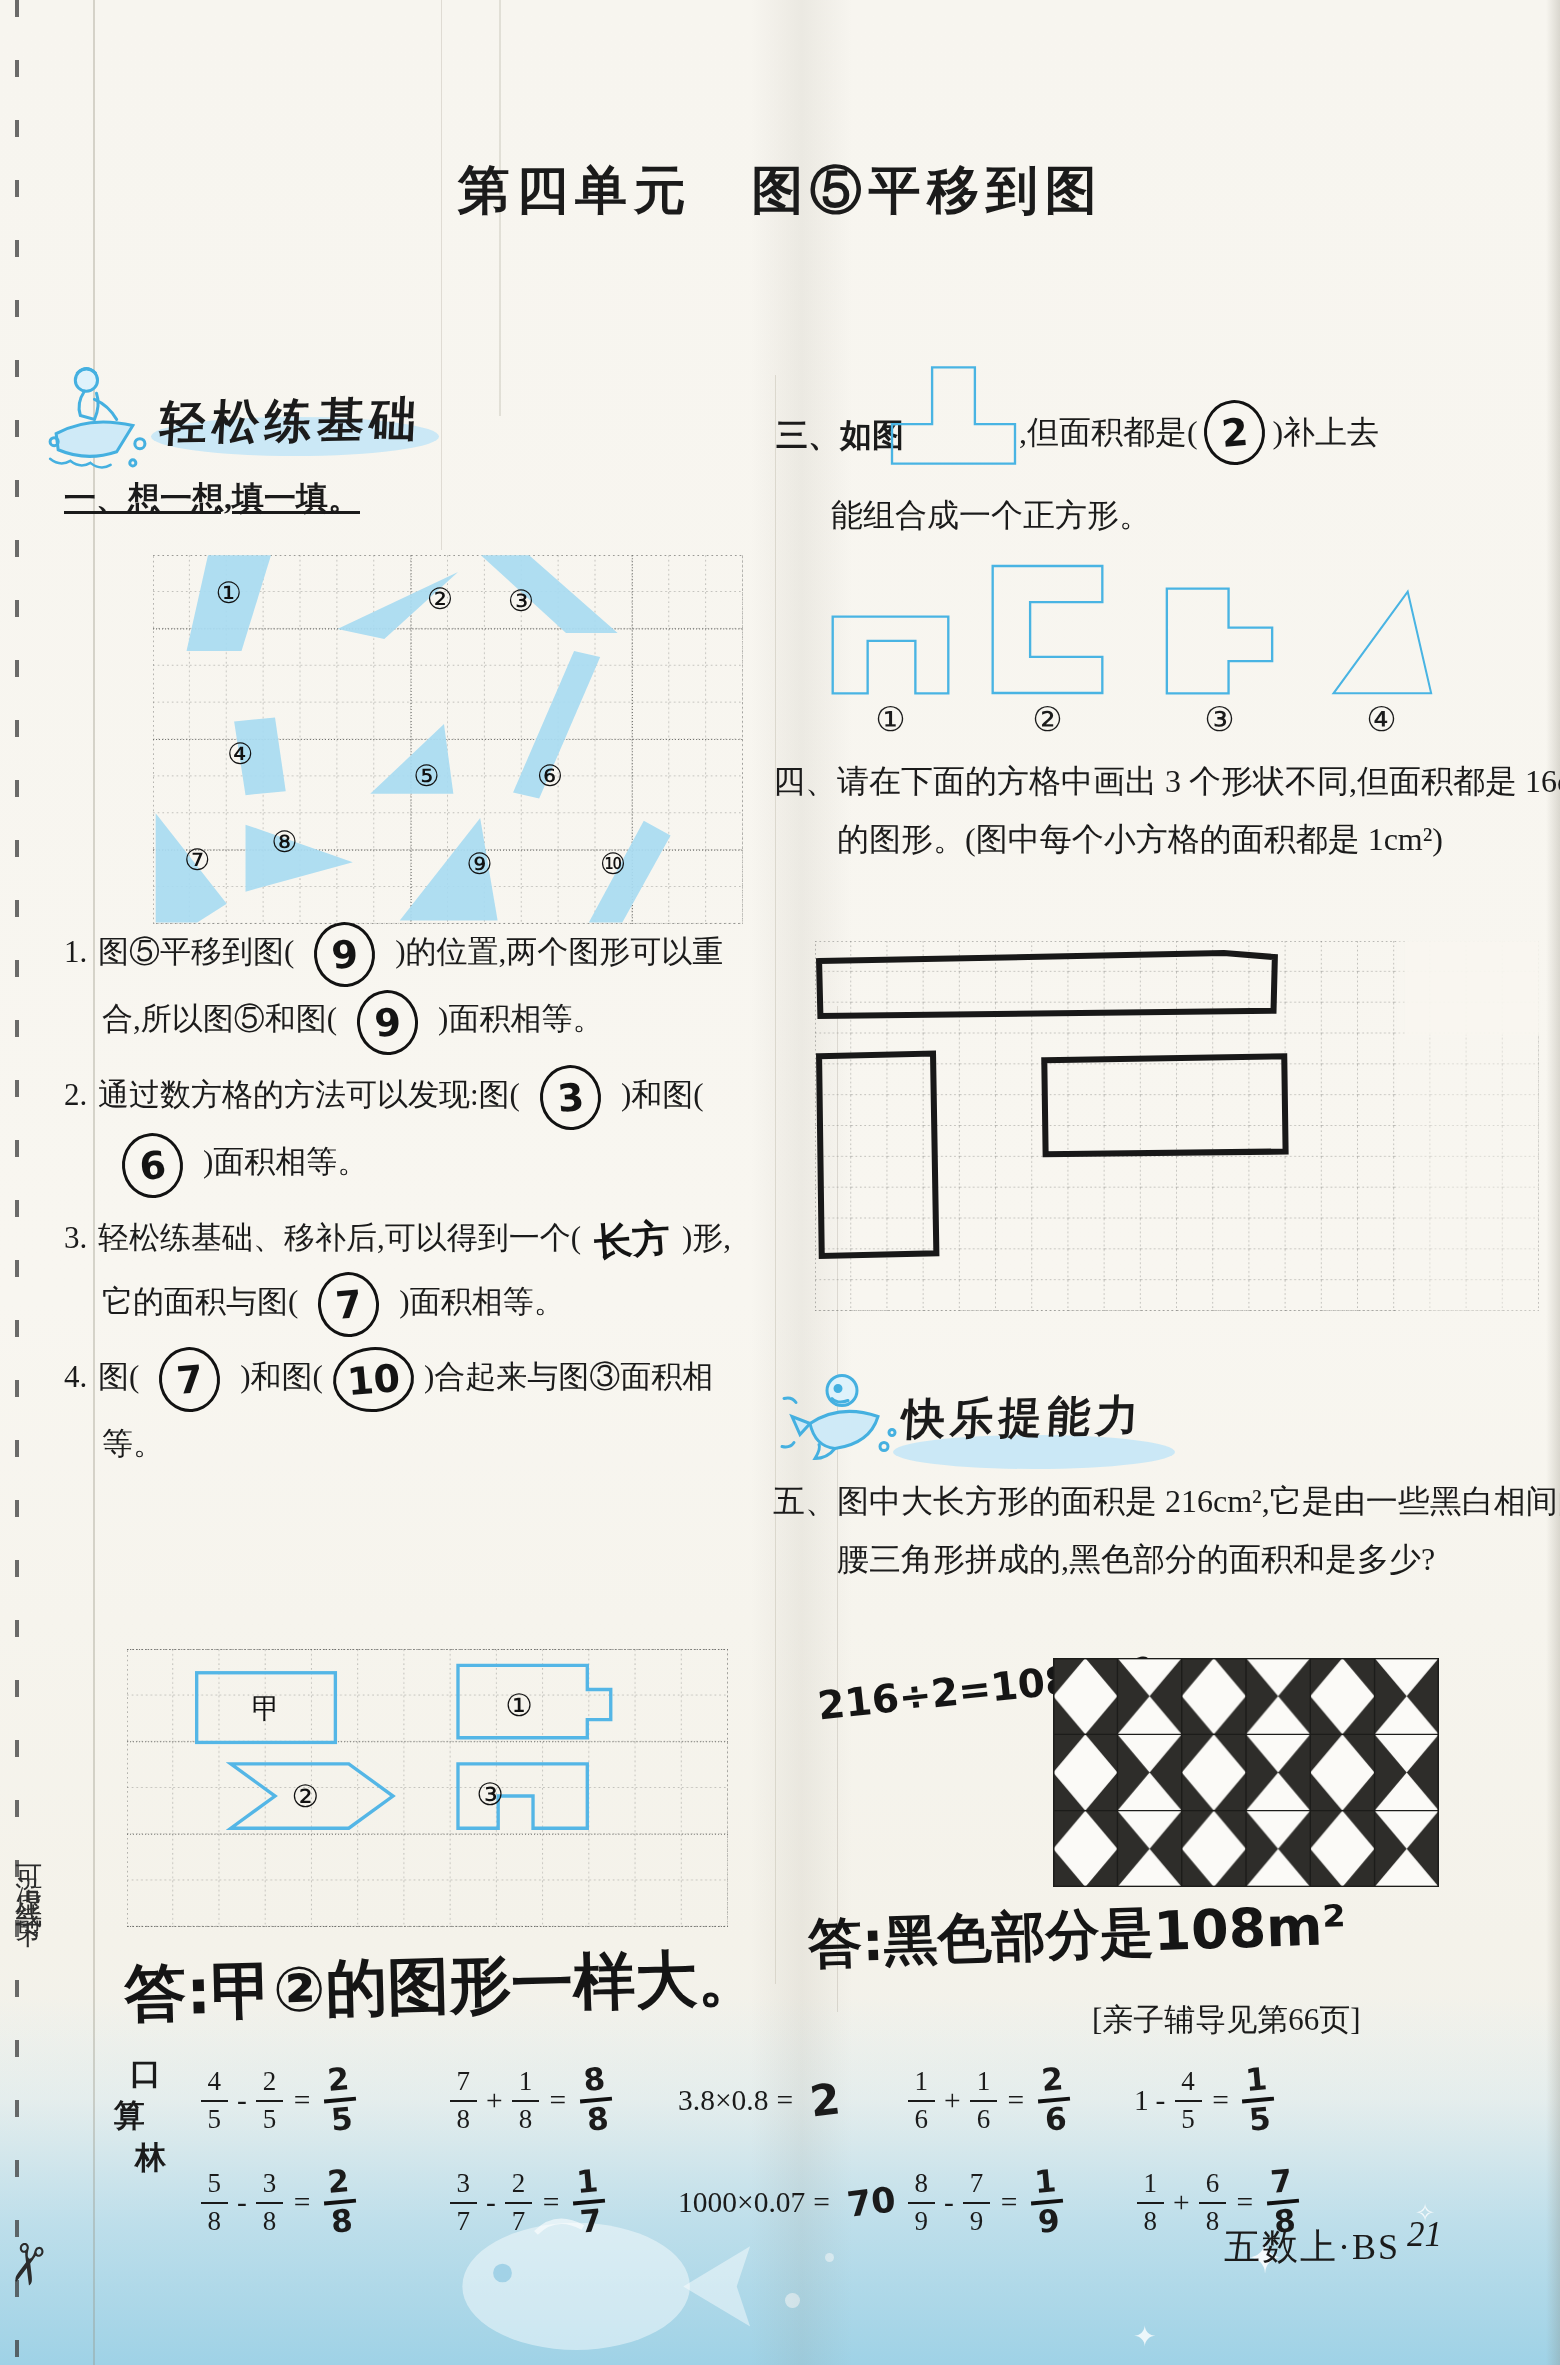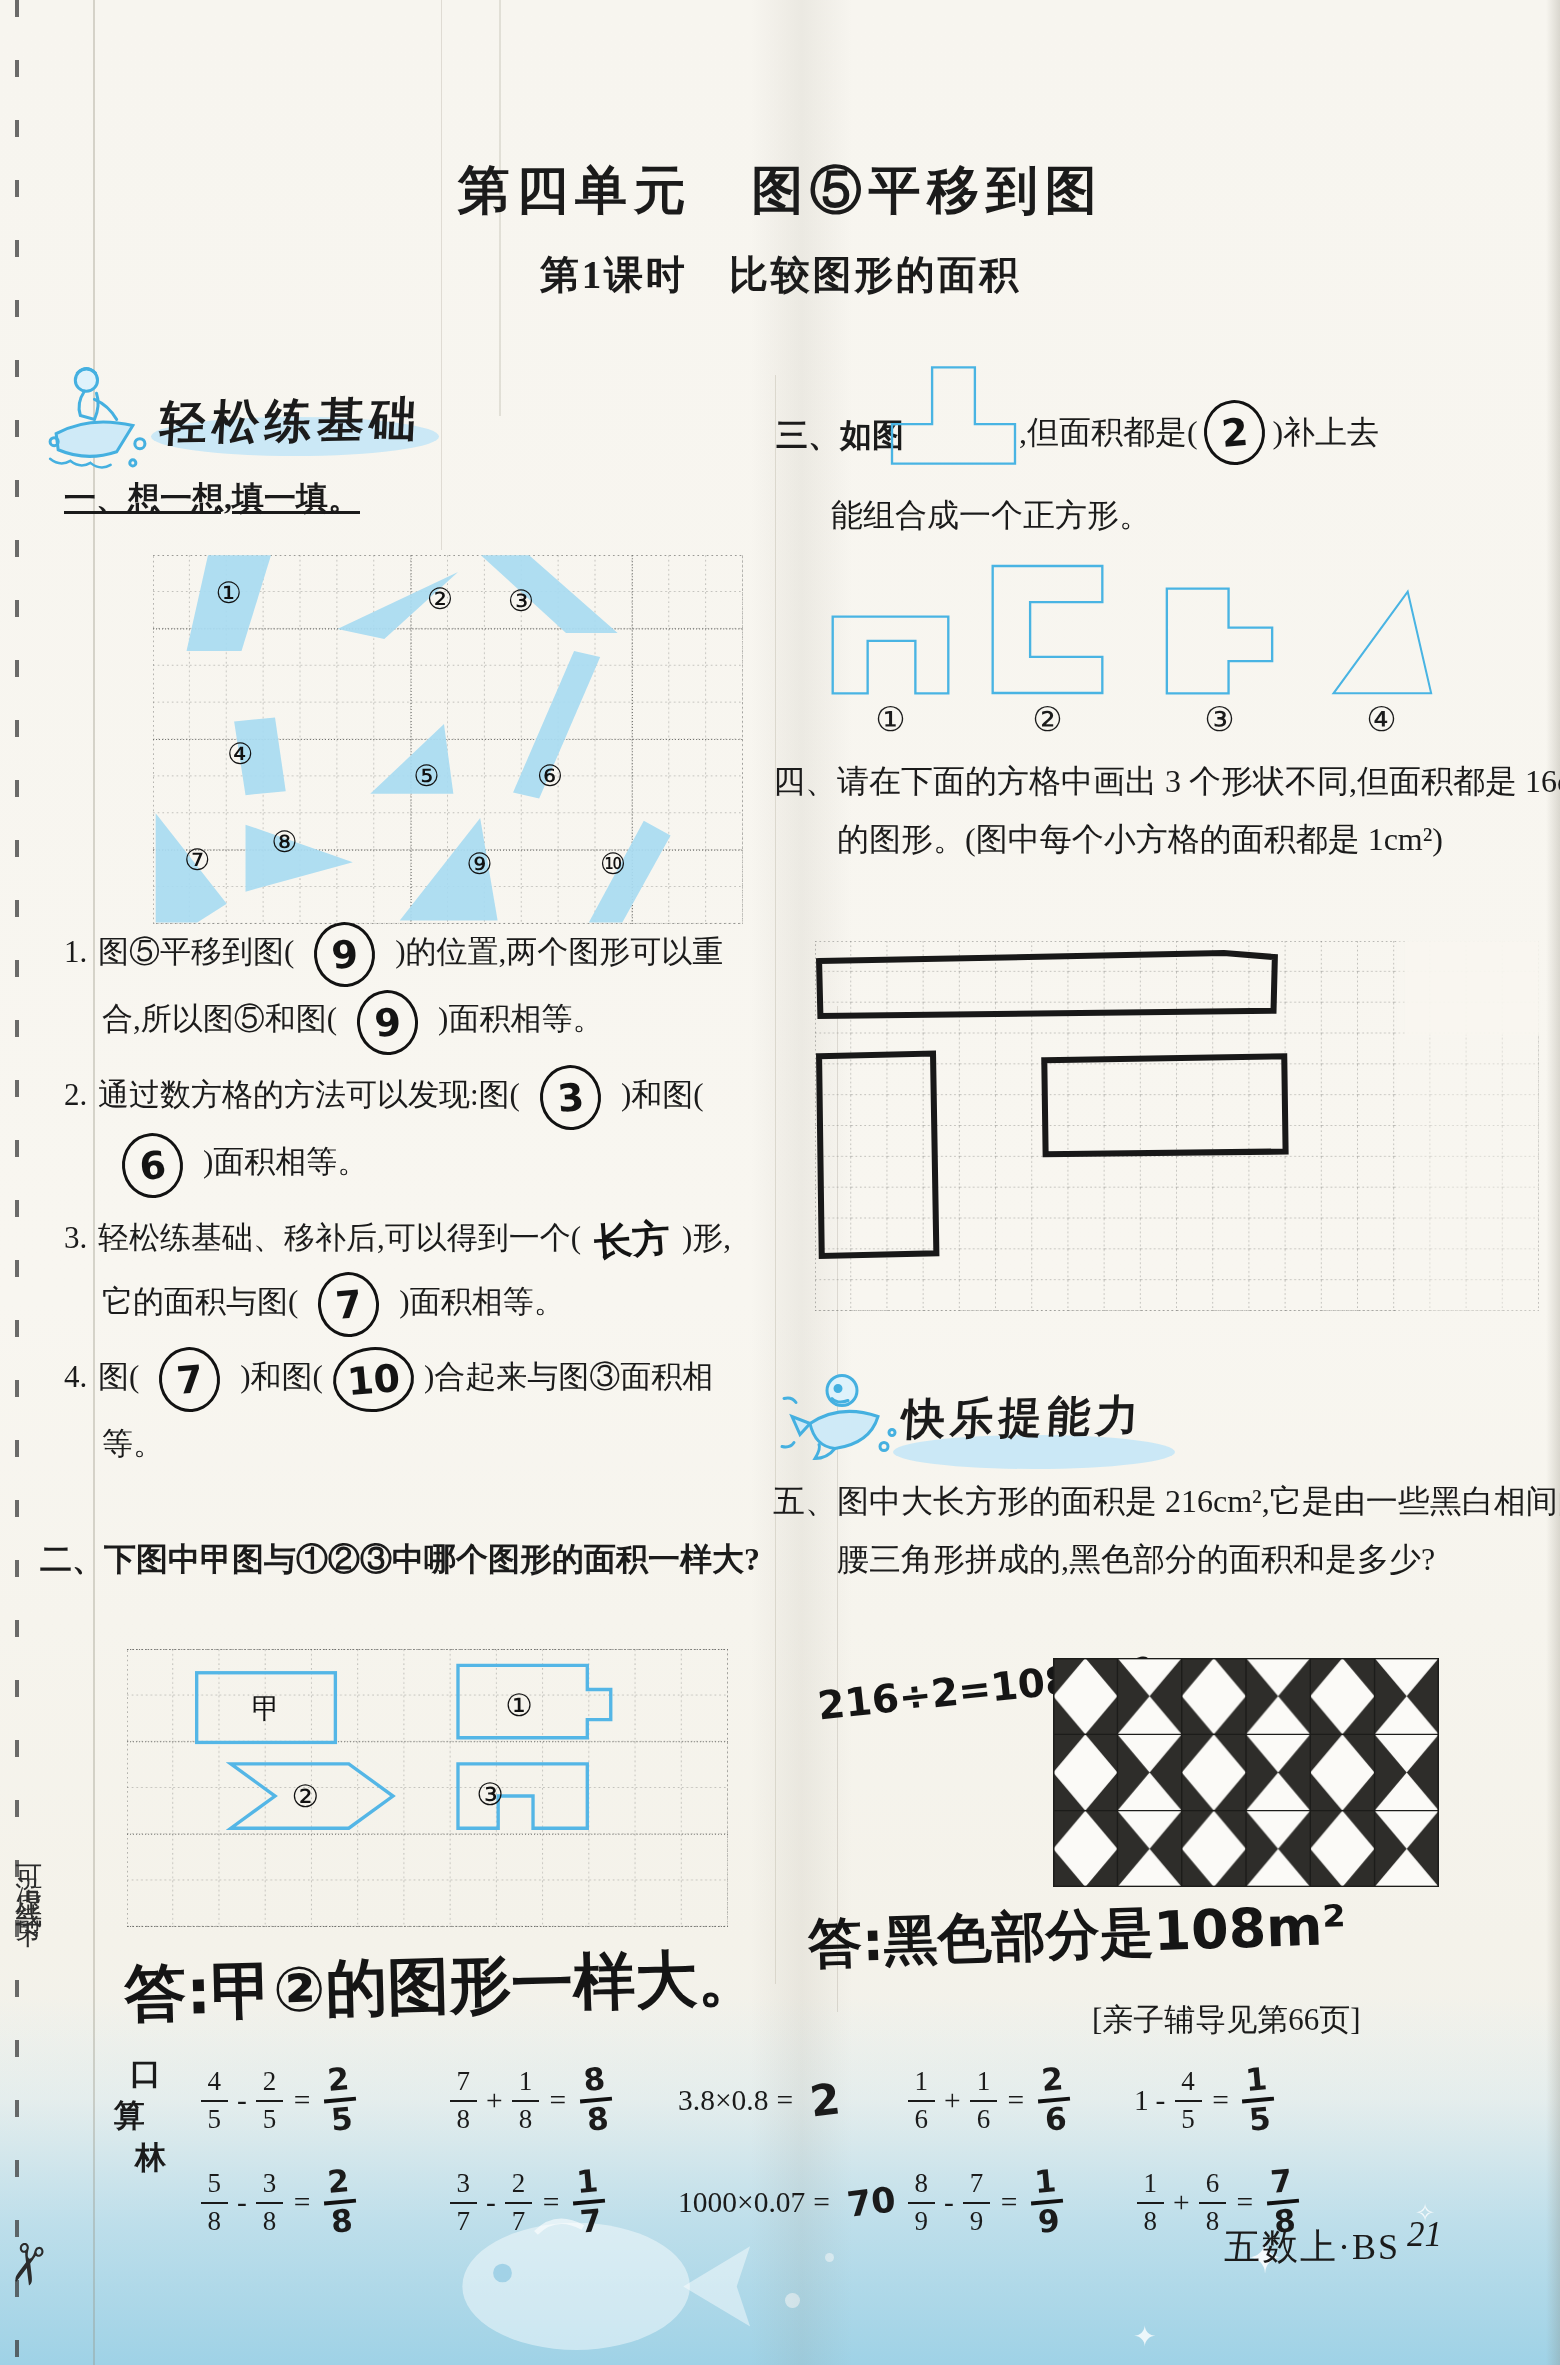--- a/index.html
+++ b/index.html
@@ -66,21 +66,20 @@
   <div class="abs streak" style="left:751px;top:0;width:101px;height:2366px;background:linear-gradient(90deg,rgba(130,125,110,0),rgba(130,125,110,.10),rgba(130,125,110,0));"></div>
   <div class="abs streak" style="left:837px;top:1006px;width:1.3px;height:1006px;background:rgba(130,125,110,.22);"></div>
   <div class="abs streak" style="left:1546px;top:0;width:14.8px;height:2366px;background:linear-gradient(90deg,rgba(120,115,100,0),rgba(120,115,100,.25));"></div>
 
   <div class="abs" style="left:14.8px;top:0;width:4px;height:2366px;opacity:.75;
               background:repeating-linear-gradient(180deg,#3c3c3c 0 17.4px,transparent 17.4px 60px);"></div>
   <div class="abs print" style="left:10.7px;top:1843px;writing-mode:vertical-rl;font-size:27px;letter-spacing:12px;color:#2d2d2d;">可沿虚线剪下</div>
   <div class="abs" style="left:4px;top:2233px;font-size:54px;color:#2b2b2b;transform:rotate(105deg);">✂</div>
 
   <div class="abs print title" style="left:0;top:156px;font-size:52px;letter-spacing:6.7px;">第四单元　图⑤平移到图</div>
-  <div class="abs print title" style="left:0;top:248px;font-size:39px;letter-spacing:2.7px;">第1课时　比较图形的面积</div>
 
   <div class="abs vline" style="left:775px;top:375px;height:1609px;opacity:.55;"></div>
 
   <svg class="abs" style="left:44px;top:363px;" width="105" height="114" viewBox="0 0 104 113">
     <g stroke="#45b0e0" stroke-width="3" fill="none" stroke-linecap="round">
       <circle cx="42" cy="17" r="11" fill="#dff2fb"></circle>
       <path d="M33,10 q9,-9 18,0"></path>
       <path d="M40,28 q-8,12 -4,24 l14,4 q6,-14 2,-26"></path>
       <path d="M50,36 q14,6 22,20"></path>
       <path d="M12,70 Q45,52 88,62 L72,88 Q42,98 14,86 Z" fill="#cfeaf7"></path>
@@ -154,21 +153,20 @@
     </p>
     <p class="print qitem">
       <span class="qno">4.</span><span>图(</span><span class="gap">
           <span class="hc hw">7</span>
         </span><span>)和图(</span><span class="gap">
           <span class="hc hw hc-wide">10</span>
         </span><span>)合起来与图③面积相等。</span>
     </p>
   </div>
 
-  <div class="abs print qhead" style="left:40px;top:1530px;width:728px;">二、下图中甲图与①②③中哪个图形的面积一样大?</div>
 
   <svg class="abs" style="left:127px;top:1649px;" width="601" height="278" viewBox="0 0 897 414">
     <defs>
       <pattern id="g2" width="69" height="69" patternUnits="userSpaceOnUse">
         <path d="M69,0 V69 M0,69 H69" stroke="#8a8a86" stroke-width="1.5" stroke-dasharray="2.5 4.5" fill="none"></path>
       </pattern>
     </defs>
     <rect x="0" y="0" width="897" height="414" fill="url(#g2)"></rect>
     <rect x="0" y="0" width="897" height="414" fill="none" stroke="#7d7d7a" stroke-width="1.6" stroke-dasharray="2.5 4.5"></rect>
     <path d="M0,0 H897 M0,138 H897 M0,276 H897 M0,414 H897" stroke="#6f6f6b" stroke-width="1.8" stroke-dasharray="1.5 3" fill="none"></path>

